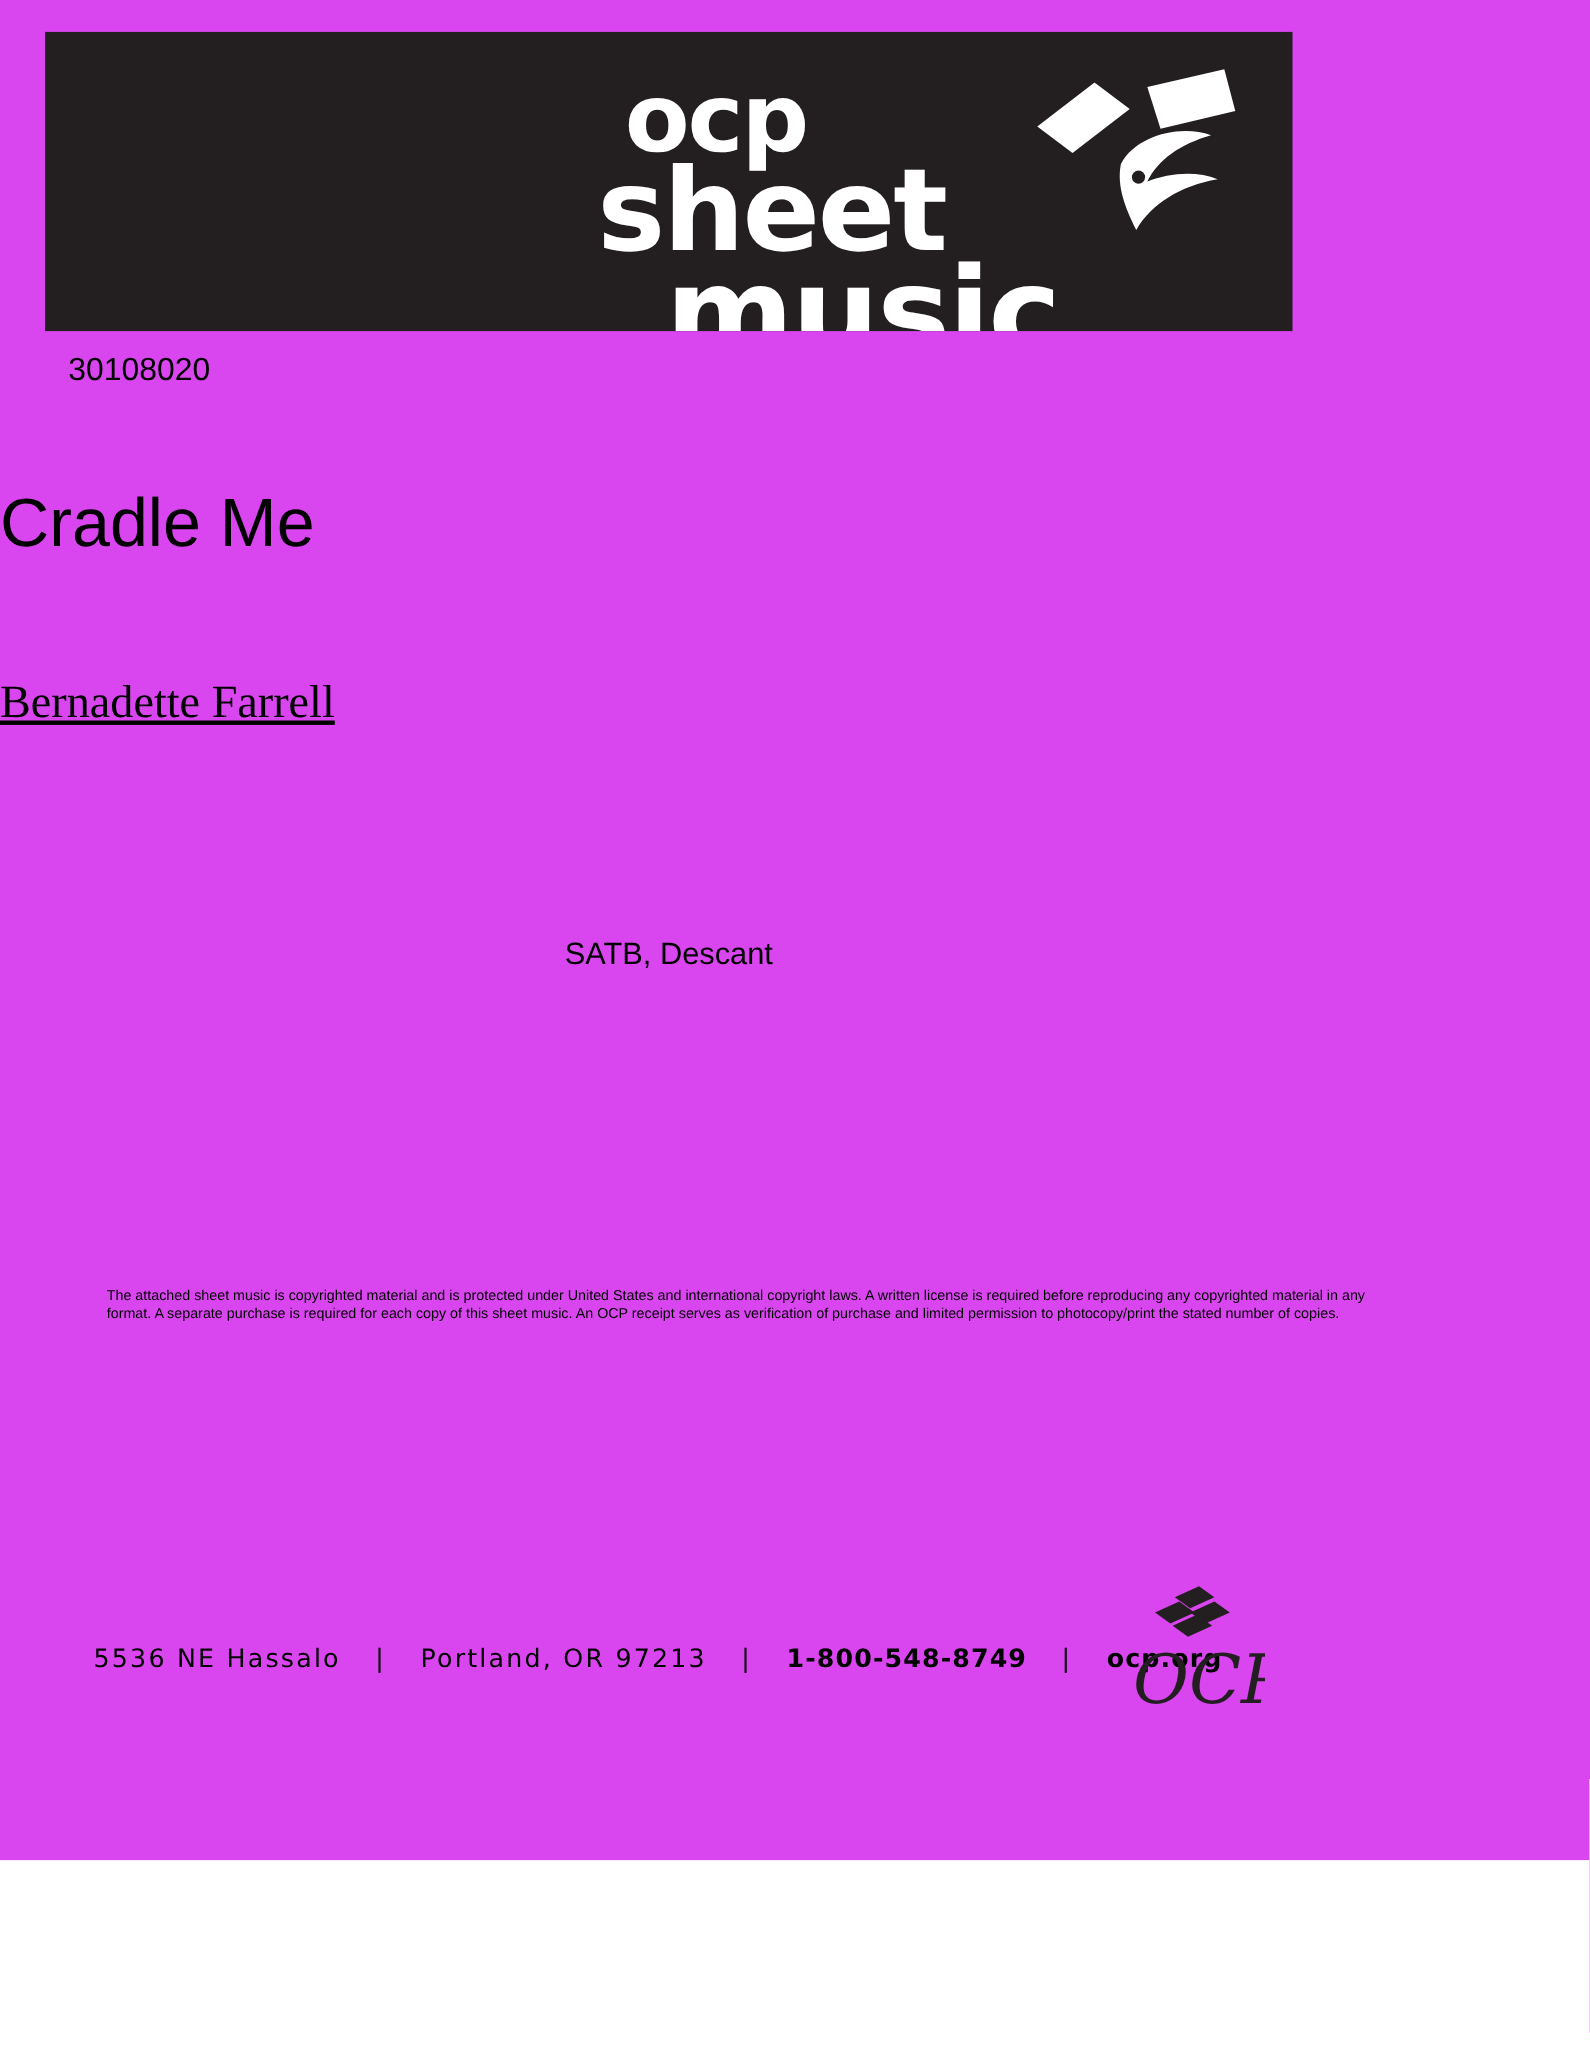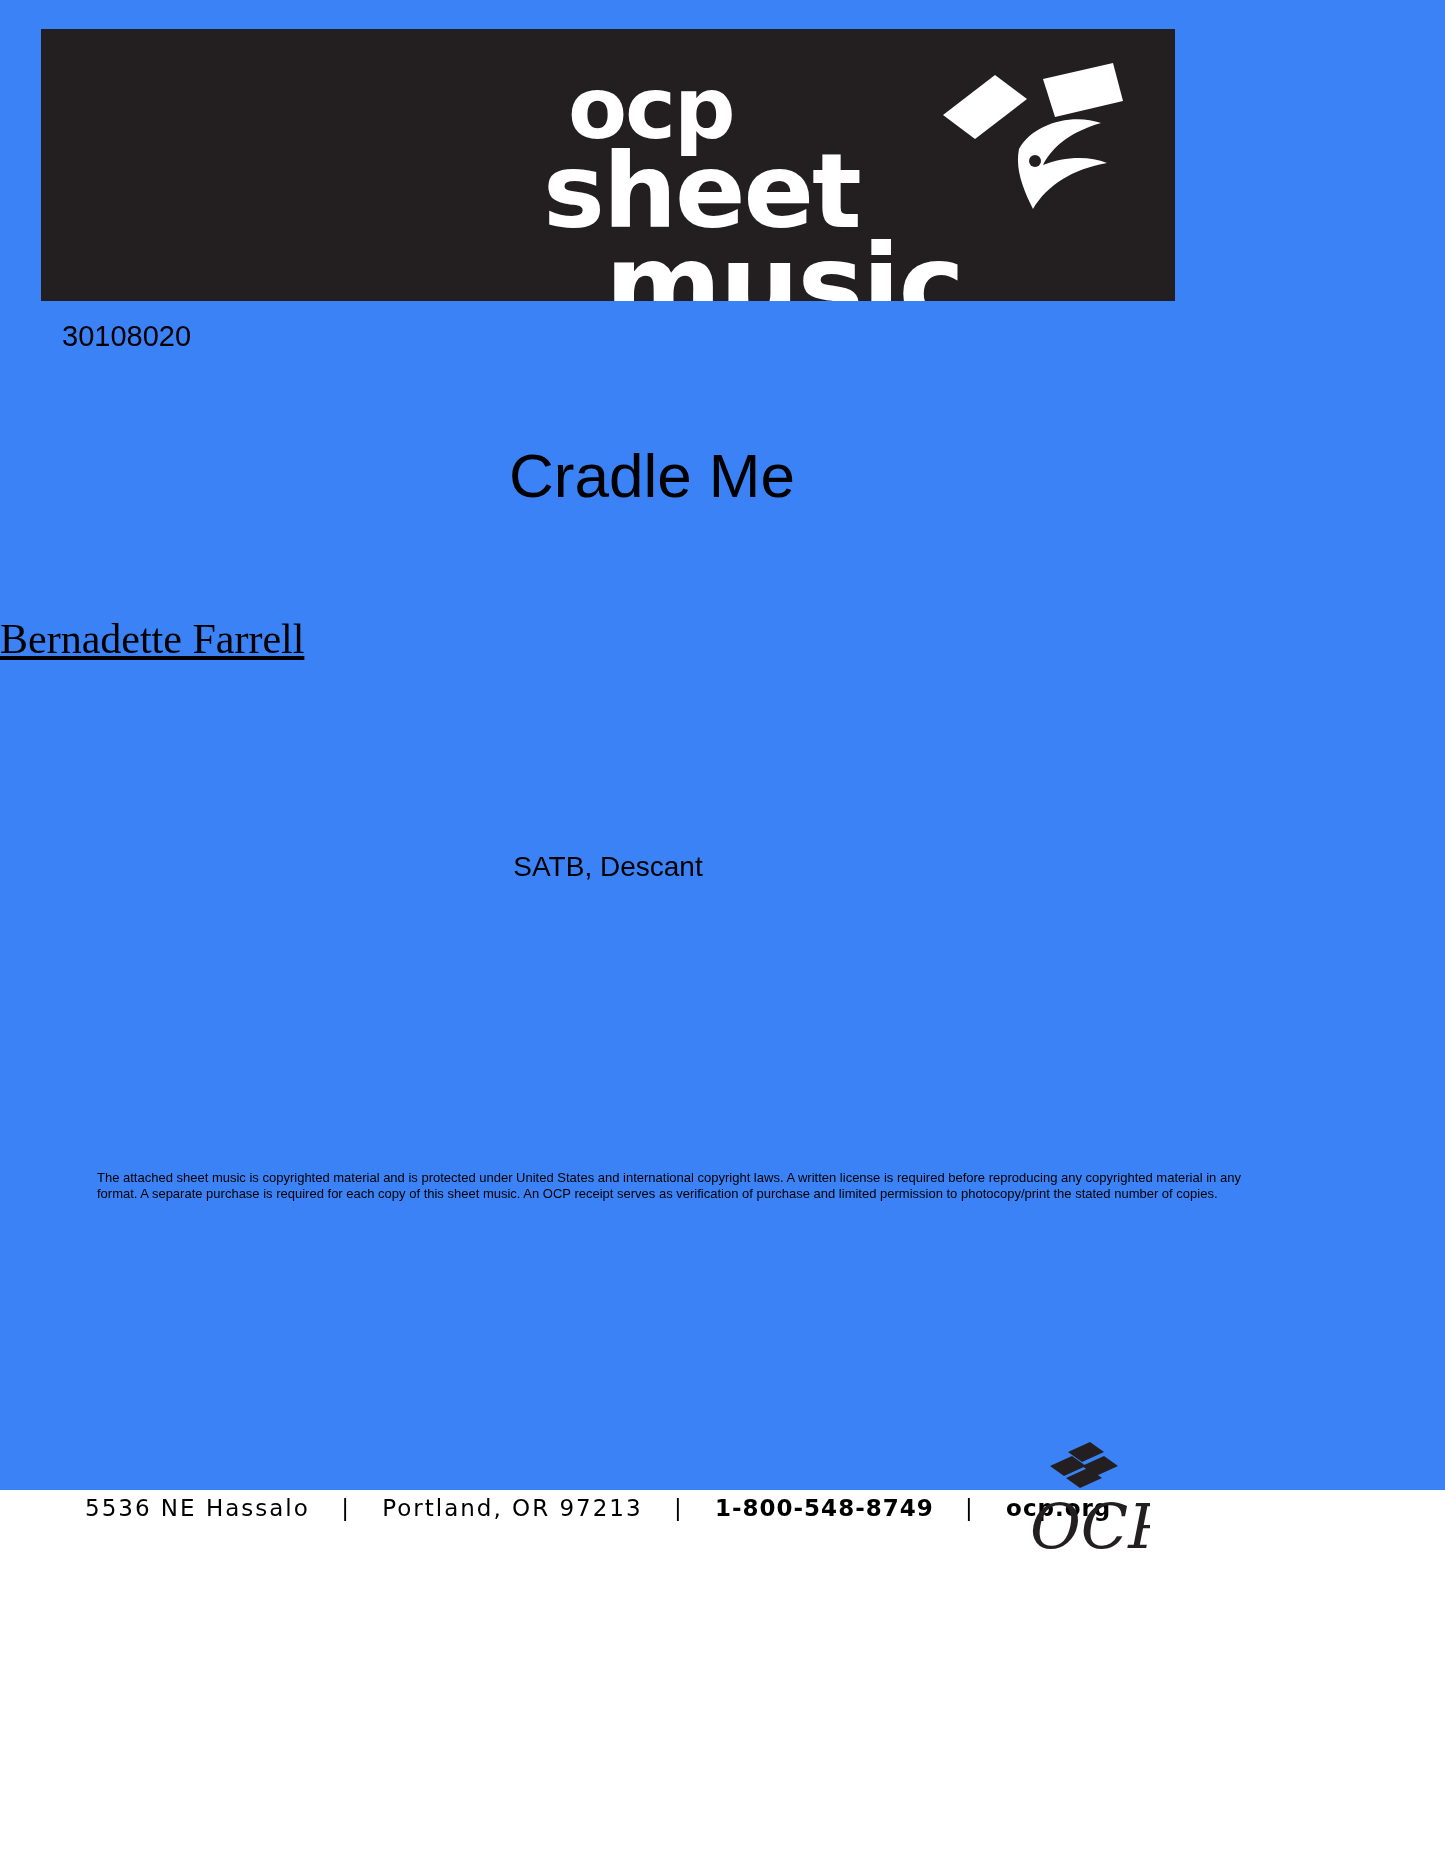--- a/index.html
+++ b/index.html
@@ -14,22 +14,22 @@
     font-family: "Liberation Sans", sans-serif;
     color: #000000;
     overflow: hidden;
   }
 
   .page {
     position: absolute;
     left: 0;
     top: 0;
     width: 1445px;
-    height: 1490px;
-    background: #3b82f6;
+    height: 1691px;
+    background: #d946ef;
   }
 
   
   .banner {
     position: absolute;
     left: 41px;
     top: 29px;
     width: 1134px;
     height: 272px;
     background: #231f20;
@@ -82,25 +82,23 @@
     font-family: "Liberation Sans", sans-serif;
     color: #000000;
   }
 
   
   .title {
     position: absolute;
     left: 0;
     top: 440px;
     width: 1216px;
-    text-align: center;
     font-family: "Liberation Sans", sans-serif;
     font-size: 62px;
     color: #000000;
-    padding-left: 44px;
   }
   .composer {
     position: absolute;
     left: 0;
     top: 615px;
     width: 1216px;
     text-align: left;
     font-family: "Liberation Serif", serif;
     font-size: 42px;
     color: #000000;

